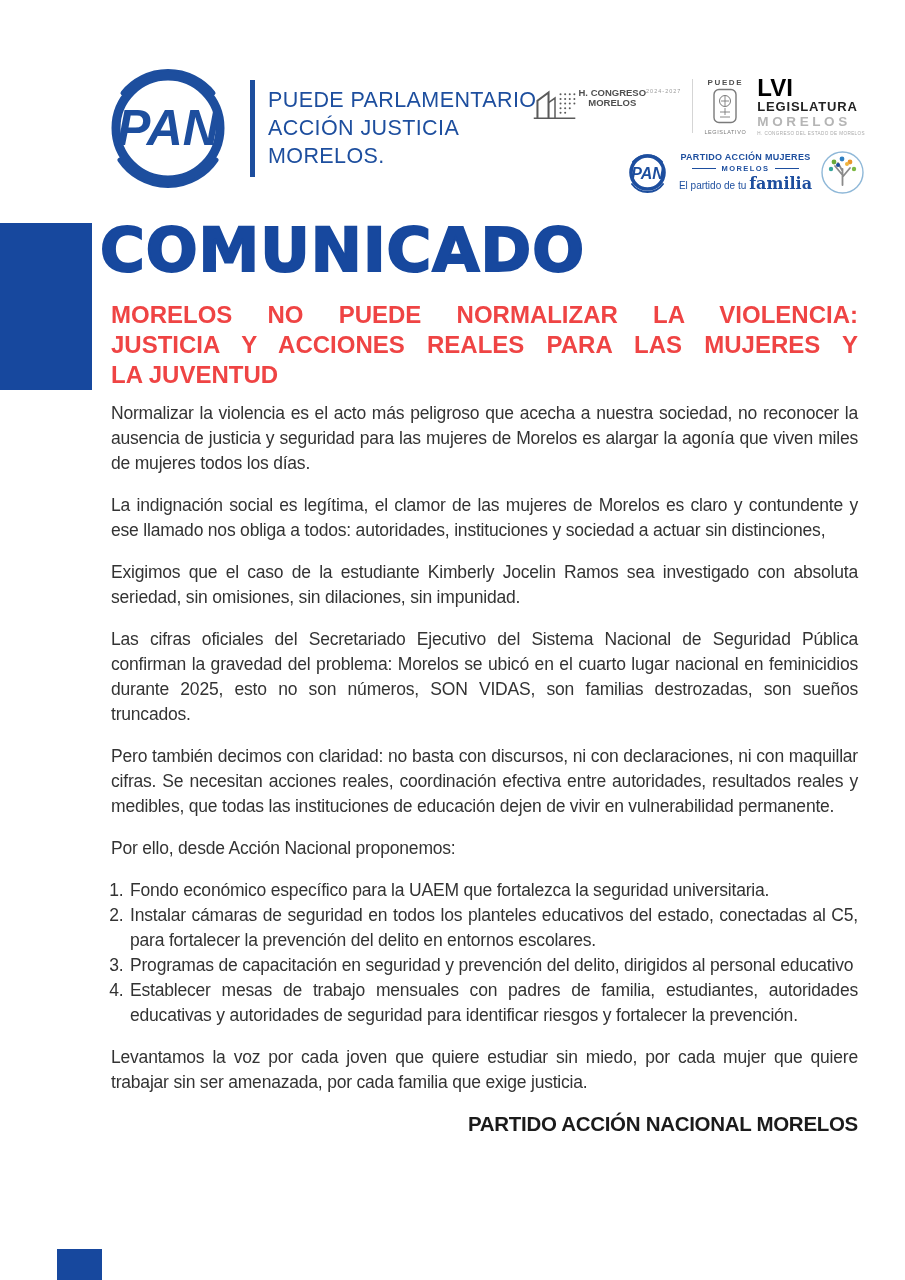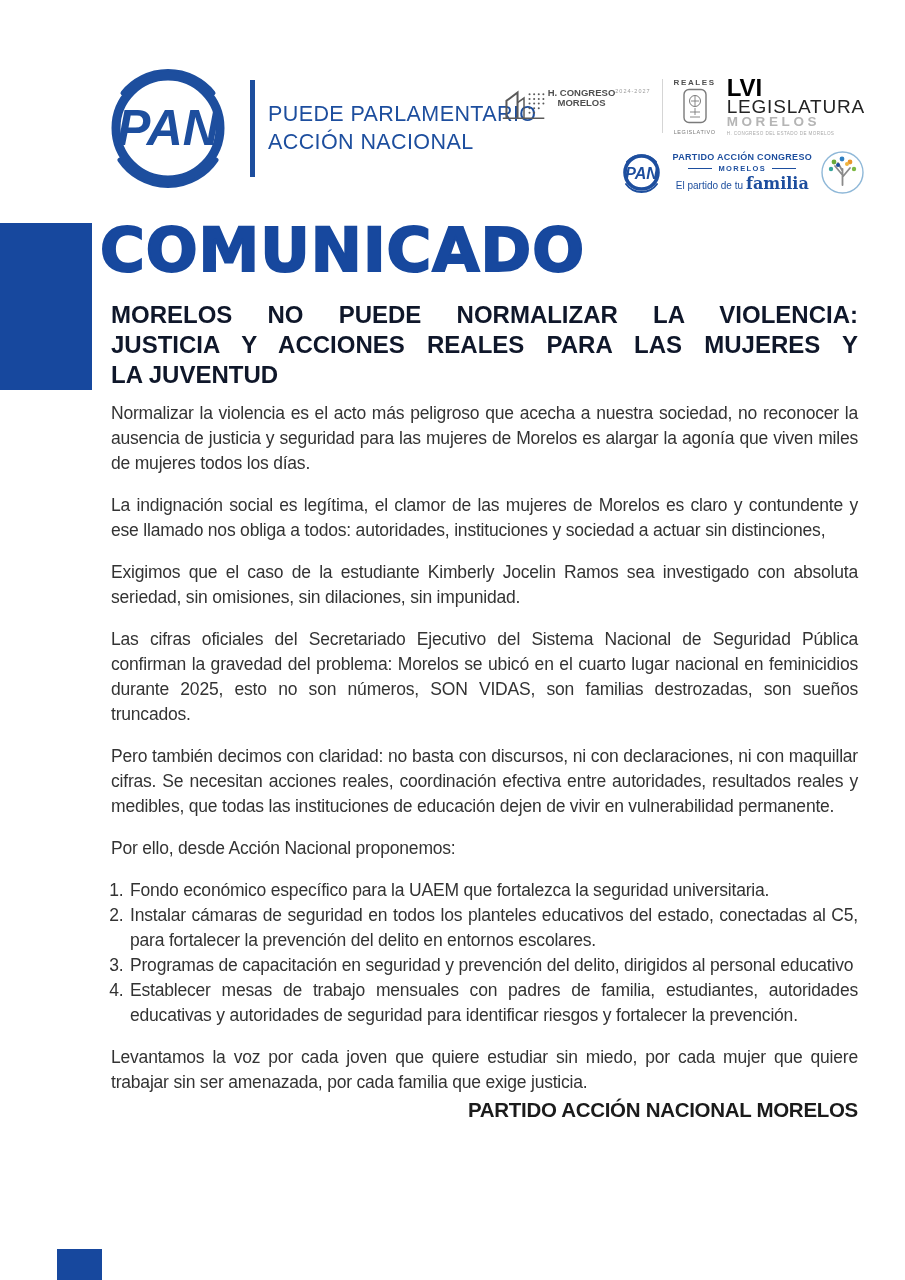--- a/index.html
+++ b/index.html
@@ -21,21 +21,21 @@
   .congress-row { display:flex; align-items:center; gap:11px; }
   .congress-item { display:flex; flex-direction:row; color:#4f4f4f; }
   .congress-name { font-size:9.5px; font-weight:700; line-height:10.5px; text-align:center; color:#4f4f4f; margin-top:2px; }
   .congress-sub { font-size:5.5px; color:#9a9a9a; margin-top:2px; letter-spacing:1px; }
   .v-sep { width:1px; height:54px; background:#d5d5d5; }
   .seal-col { display:flex; flex-direction:column; align-items:center; }
   .seal-top { font-size:8px; font-weight:700; letter-spacing:1.6px; color:#4f4f4f; margin-bottom:1px; }
   .seal-bottom { font-size:5.5px; color:#7a7a7a; letter-spacing:0.6px; margin-top:1px; }
   .lvi-col { display:flex; flex-direction:column; align-items:flex-start; }
   .leg-big { font-size:24px; font-weight:900; color:#000000; line-height:23px; }
-  .leg-mid { font-size:19px; font-weight:400; color:#232323; letter-spacing:0.8px; line-height:15px; }
+  .leg-mid { font-size:13px; font-weight:700; color:#232323; letter-spacing:0.8px; line-height:15px; }
   .leg-low { font-size:13.5px; font-weight:700; color:#b5b5b5; letter-spacing:3.6px; line-height:15px; }
   .leg-sub { font-size:4.6px; color:#aaaaaa; letter-spacing:0.4px; margin-top:2px; }
 
   .family-row { display:flex; align-items:center; gap:8px; }
   .pan-logo-mini { width:47px; height:47px; flex:0 0 auto; }
   .family-text { display:flex; flex-direction:column; align-items:center; }
   .fam-line1 { font-size:9px; font-weight:800; color:#1d4e9e; letter-spacing:0.3px; }
   .fam-line2-wrap { display:flex; align-items:center; gap:6px; margin-top:2px; }
   .fam-dash { width:24px; height:1px; background:#1d4e9e; }
   .fam-line2 { font-size:7.5px; font-weight:700; color:#1d4e9e; letter-spacing:1.4px; }
@@ -44,56 +44,57 @@
   .tree-logo { width:45px; height:45px; flex:0 0 auto; }
 
   
   .blue-bar { position:absolute; left:0; top:223px; width:92px; height:167px; background:#17489e; }
   .doc-title {
     position:absolute; left:100px; top:217px;
     font-family:"DejaVu Sans", sans-serif;
     font-size:61px; line-height:66px; font-weight:900; letter-spacing:1px;
     color:#17489e; -webkit-text-stroke:2px #17489e;
   }
-  .headline { position:absolute; left:111px; top:300px; width:747px; font-size:24px; line-height:30px; font-weight:700; color:#0f172a; }
+  .headline { position:absolute; left:111px; top:300px; width:747px; font-size:24px; line-height:30px; font-weight:700; color:#ef4444; }
   .hl-line { display:block; text-align:justify; text-align-last:justify; }
   .hl-line.last { text-align-last:left; }
 
   
   .body {
     position:absolute; left:111px; top:401px; width:747px;
     font-size:17.5px; line-height:25px; color:#333333;
     letter-spacing:-0.2px; text-align:justify;
   }
   .body p { margin:0 0 17px; }
   .body ol { margin:0 0 17px; padding-left:17px; }
   .body li { text-align:justify; padding-left:2px; }
   .closing { margin:0 !important; }
-  .footer-sign { margin-top:2px; text-align:right; font-weight:700; font-size:20.5px; color:#1b1b1b; letter-spacing:-0.3px; }
+  .footer-sign { margin-top:16px; text-align:right; font-weight:700; font-size:20.5px; color:#1b1b1b; letter-spacing:-0.3px; }
 
   .bottom-accent { position:absolute; left:57px; top:1249px; width:45px; height:31px; background:#17489e; }
 </style>
 </head>
 <body>
 
 <div class="page">
 
   <div class="brand-left">
     <div class="pan-logo-large">
       <svg viewBox="0 0 140 140" width="140" height="140">
         <path d="M 25 35 A 58 58 0 0 1 115 35" fill="none" stroke="#1d4e9e" stroke-width="5" stroke-linecap="round"></path>
         <path d="M 118 102 A 58 58 0 0 1 22 102" fill="none" stroke="#1d4e9e" stroke-width="5" stroke-linecap="round"></path>
         <circle cx="70" cy="70" r="52" fill="none" stroke="#1d4e9e" stroke-width="9"></circle>
         <text x="70" y="87" text-anchor="middle" font-family="Liberation Sans, sans-serif" font-size="50" font-weight="bold" font-style="italic" fill="#1d4e9e">PAN</text>
       </svg>
     </div>
     <div class="brand-divider"></div>
     <div class="brand-text">
       <div>PUEDE PARLAMENTARIO</div>
-      <div>ACCIÓN NACIONAL</div>
+      <div>ACCIÓN JUSTICIA</div>
+      <div>MORELOS.</div>
     </div>
   </div>
 
   <div class="brand-right">
     <div class="congress-row">
       <div class="congress-item">
         <span>
           <svg viewBox="0 0 52 40" width="48" height="37">
             <path d="M7 35 L7 16 L19 7 L19 35" fill="none" stroke="#5a5a5a" stroke-width="2.2"></path>
             <path d="M19 18 L26 13 L26 35" fill="none" stroke="#5a5a5a" stroke-width="1.6"></path>
@@ -120,21 +121,21 @@
           </svg>
         </span>
         <div class="congress-name">
           <div>H. CONGRESO</div>
           <div>MORELOS</div>
         </div>
         <div class="congress-sub">2024-2027</div>
       </div>
       <div class="v-sep"></div>
       <div class="seal-col">
-        <div class="seal-top">REALES</div>
+        <div class="seal-top">PUEDE</div>
         <span>
           <svg viewBox="0 0 26 36" width="26" height="36">
             <rect x="2" y="1.5" width="22" height="33" rx="5" fill="none" stroke="#7a7a7a" stroke-width="1.4"></rect>
             <circle cx="13" cy="13" r="5.5" fill="none" stroke="#7a7a7a" stroke-width="1"></circle>
             <path d="M13 8 V18 M9 13 H17 M13 20 V27 M8 24 H18 M8 29 H18" fill="none" stroke="#7a7a7a" stroke-width="0.9"></path>
           </svg>
         </span>
         <div class="seal-bottom">LEGISLATIVO</div>
       </div>
       <div class="lvi-col">
@@ -148,21 +149,21 @@
     <div class="family-row">
       <div class="pan-logo-mini">
         <svg viewBox="0 0 47 47" width="47" height="47">
           <path d="M 9 13 A 19 19 0 0 1 38 13" fill="none" stroke="#1d4e9e" stroke-width="2" stroke-linecap="round"></path>
           <path d="M 39 35 A 19 19 0 0 1 8 35" fill="none" stroke="#1d4e9e" stroke-width="2" stroke-linecap="round"></path>
           <circle cx="23.5" cy="23.5" r="16.5" fill="none" stroke="#1d4e9e" stroke-width="3.6"></circle>
           <text x="23.5" y="29.5" text-anchor="middle" font-family="Liberation Sans, sans-serif" font-size="16" font-weight="bold" font-style="italic" fill="#1d4e9e">PAN</text>
         </svg>
       </div>
       <div class="family-text">
-        <div class="fam-line1">PARTIDO ACCIÓN CONGRESO</div>
+        <div class="fam-line1">PARTIDO ACCIÓN MUJERES</div>
         <div class="fam-line2-wrap">
           <span class="fam-dash"></span>
           <span class="fam-line2">MORELOS</span>
           <span class="fam-dash"></span>
         </div>
         <div class="fam-tagline"><span>El partido de tu</span><span class="fam-script">familia</span></div>
       </div>
       <div class="tree-logo">
         <svg viewBox="0 0 45 45" width="45" height="45">
           <circle cx="22.5" cy="22.5" r="20.5" fill="none" stroke="#8fb8d8" stroke-width="1.4"></circle>

